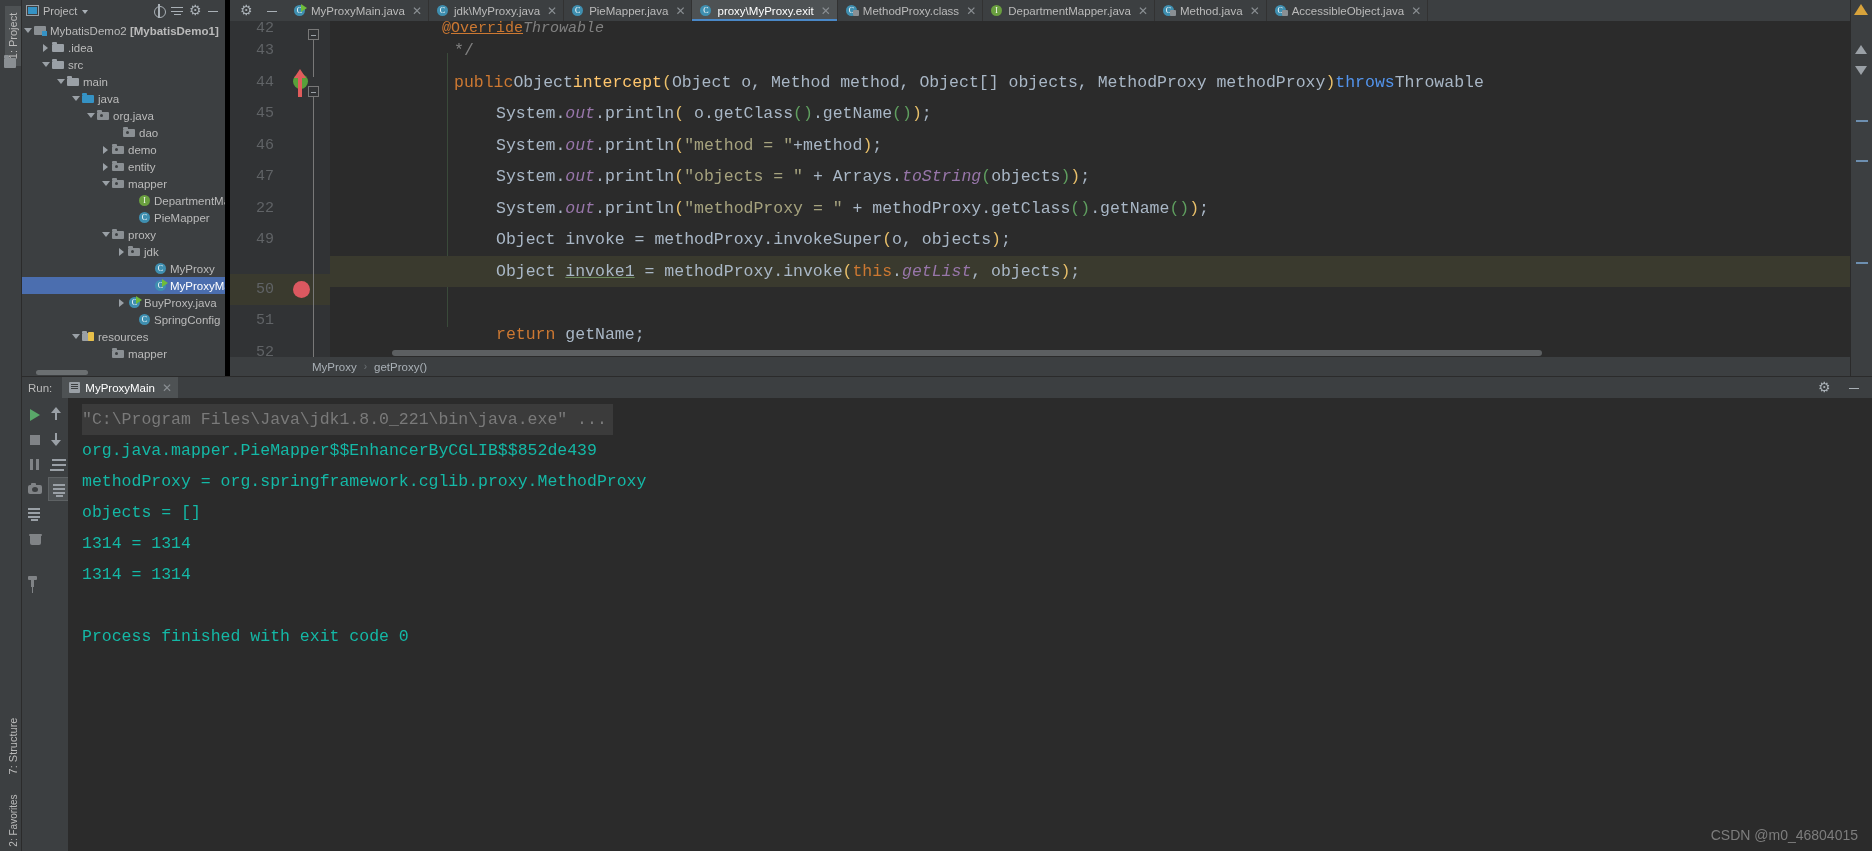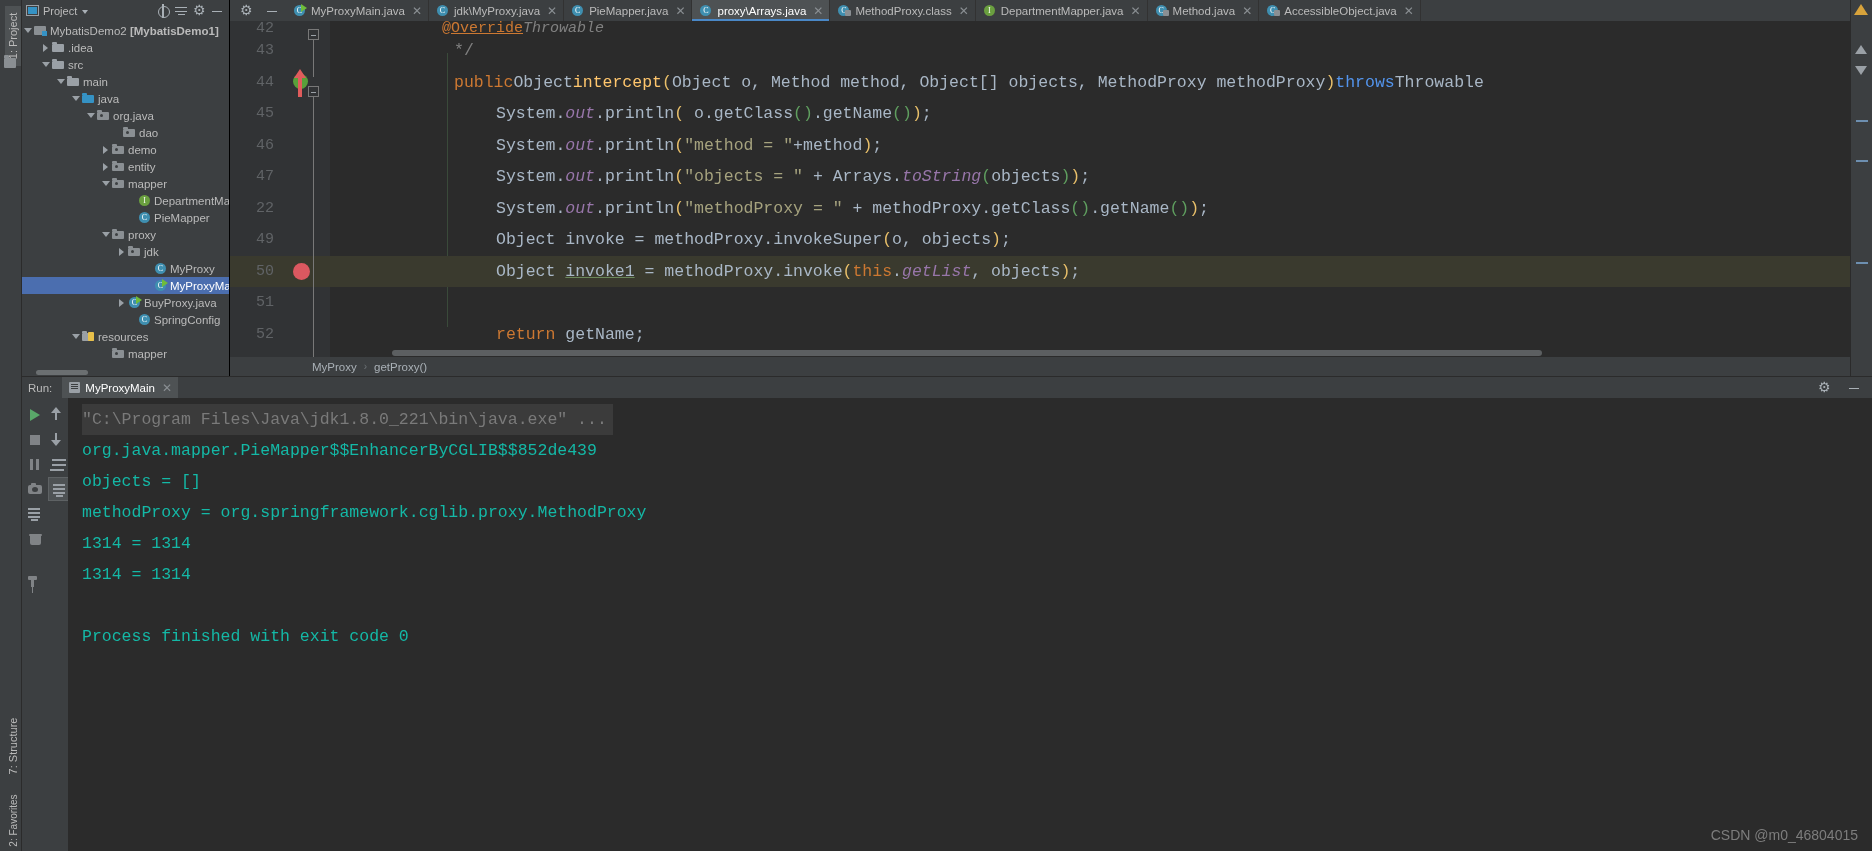--- a/index.html
+++ b/index.html
@@ -54,21 +54,21 @@
     position: absolute; left: 22px; top: 0;
     width: 1850px; height: 376px;
     display: flex;
   }
 
   
   .project-panel {
     width: 208px; height: 376px;
     background: #3c3f41;
     display: flex; flex-direction: column;
-    border-right: 1px solid #000000;
+    border-right: 5px solid #000000;
   }
   .panel-header {
     height: 21px;
     display: flex; align-items: center;
     padding: 0 4px;
     background: #3c3f41;
     font-size: 11px; color: #bbbbbb;
     flex-shrink: 0;
   }
   .panel-header .proj-icon {
@@ -240,21 +240,21 @@
   }
   .gline {
     height: 31.5px;
     display:flex; align-items:center; justify-content:flex-end;
     padding-right: 56px;
     font-size: 15px;
     color: #606366;
     font-family: "Liberation Mono", monospace;
     position: relative;
   }
-  .gline.cur { background: #3a3a2e; }
+  .gline.cur { background: #3a3a2e; margin-top: 18px; }
   .bp {
     position:absolute; right:20px; top:7px;
     width:17px; height:17px; border-radius:50%;
     background:#db5860;
   }
   .runmark-g {
     position:absolute; right:22px; top:7px;
     width:15px;height:15px;border-radius:50%;
     background:#58a03a;
     color:#fff; font-size:9px; line-height:15px; text-align:center;
@@ -669,21 +669,21 @@
           <span class="ti">
               <span class="cls">C</span>
             </span>
           <span>PieMapper.java</span>
           <span class="x">✕</span>
         </div>
         <div class="etab active">
           <span class="ti">
               <span class="cls">C</span>
             </span>
-          <span>proxy\Arrays.java</span>
+          <span>proxy\MyProxy.exit</span>
           <span class="x">✕</span>
         </div>
         <div class="etab">
           <span class="ti">
               <span class="cls">C</span>
               <span class="lock"></span>
             </span>
           <span>MethodProxy.class</span>
           <span class="x">✕</span>
         </div>
@@ -868,22 +868,22 @@
               <span class="i-scrollend"></span>
             </div>
         </div>
       </div>
 
       <div class="console">
         <div style="display:block">
           <span class="oline cmd">"C:\Program Files\Java\jdk1.8.0_221\bin\java.exe" ...</span>
         </div>
         <div class="oline">org.java.mapper.PieMapper$$EnhancerByCGLIB$$852de439</div>
+        <div class="oline">methodProxy = org.springframework.cglib.proxy.MethodProxy</div>
         <div class="oline">objects = []</div>
-        <div class="oline">methodProxy = org.springframework.cglib.proxy.MethodProxy</div>
         <div class="oline">1314 = 1314</div>
         <div class="oline">1314 = 1314</div>
         <div class="oline blank"></div>
         <div class="oline">Process finished with exit code 0</div>
 
         <div class="console-scroll-right"></div>
         <div class="watermark">CSDN @m0_46804015</div>
       </div>
     </div>
   </div>

